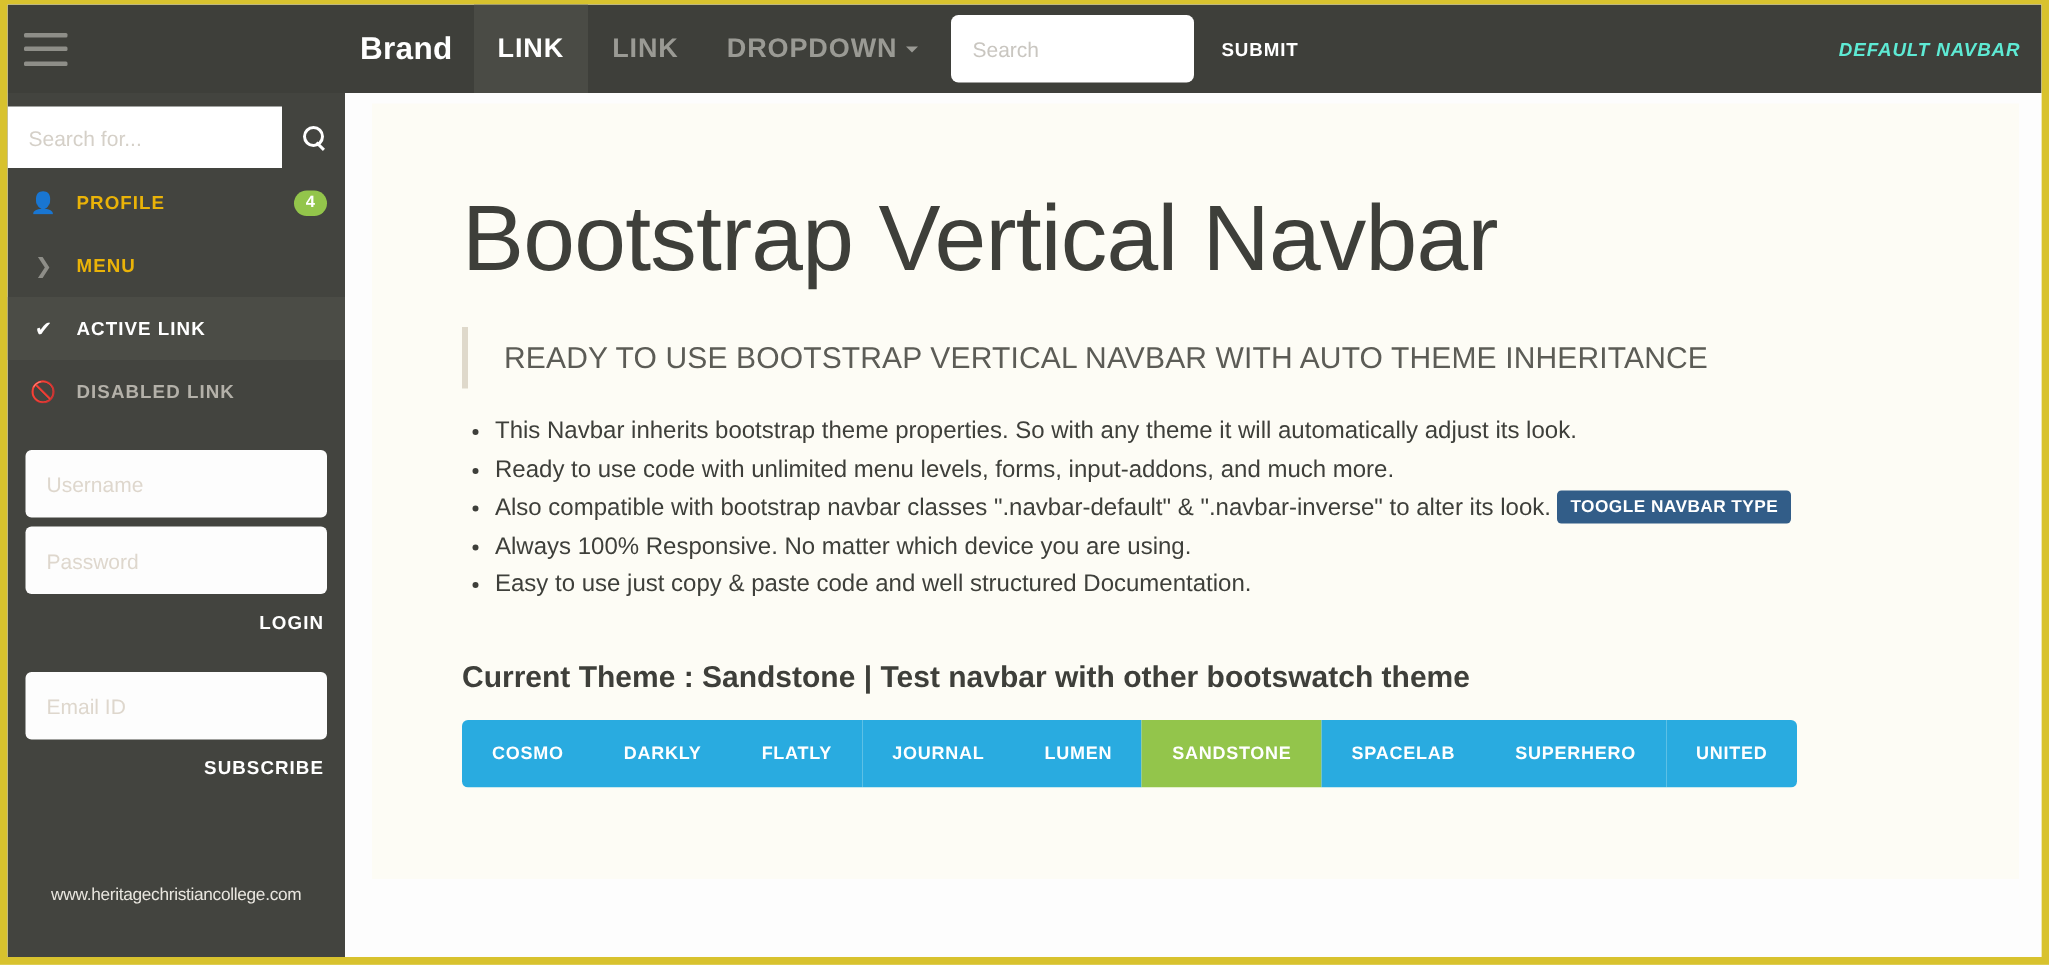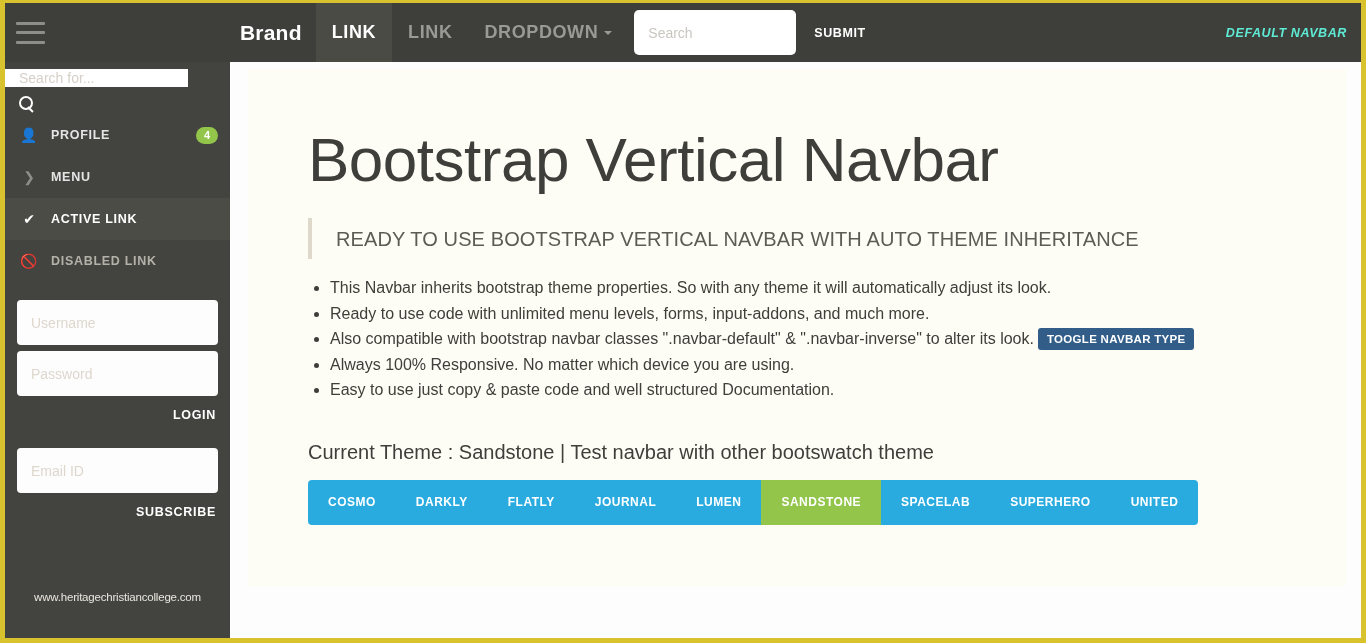--- a/index.html
+++ b/index.html
@@ -78,22 +78,22 @@
   }
 
   
   .sidebar {
     position: absolute; top: 59px; left: 0;
     width: 225px; height: 579px;
     background: #43443f;
     overflow: hidden;
   }
   .side-search-row {
-    display: flex; align-items: flex-start;
-    height: 52px; padding: 0 0 0 0; flex-direction: column;
+    display: flex; align-items: center;
+    height: 52px; padding: 0 0 0 0;
   }
   .side-search {
     width: 183px; height: 41px; border: none;
     background: #ffffff; padding: 0 14px; font-size: 14px;
     color: #555; font-family: "Liberation Sans", sans-serif;
     margin-top: 7px;
   }
   .side-search::placeholder { color: #d5d0c8; }
   .side-search-btn {
     background: none; border: none; cursor: pointer;
@@ -115,21 +115,21 @@
     display: flex; align-items: center;
     height: 42px; padding: 0 12px 0 10px;
     cursor: pointer; position: relative;
   }
   .side-item .ico {
     width: 28px; flex: 0 0 28px; display: flex;
     align-items: center; justify-content: center;
     color: #8e8e88; font-size: 14px;
   }
   .side-item .lbl {
-    color: #e5e5e5; font-size: 12.5px; font-weight: bold;
+    color: #eab308; font-size: 12.5px; font-weight: bold;
     letter-spacing: 0.7px; text-transform: uppercase;
     flex: 1; padding-left: 8px;
   }
   .side-item.is-active { background: #4b4c46; }
   .side-item.is-active .ico, .side-item.is-active .lbl { color: #ffffff; }
   .side-item.is-disabled .ico, .side-item.is-disabled .lbl { color: #b4b1a9; }
   .badge {
     background: #93c54b; color: #ffffff;
     font-size: 11px; font-weight: bold;
     border-radius: 9px; padding: 2px 8px; line-height: 13px;
@@ -187,21 +187,21 @@
   }
   .toggle-btn {
     display: inline-block; background: #325d88; color: #ffffff;
     font-size: 11.5px; font-weight: bold; letter-spacing: 0.3px;
     text-transform: uppercase; padding: 5px 9px; border: none;
     border-radius: 3px; cursor: pointer; vertical-align: middle;
     margin-left: 4px; position: relative; top: -1px;
     font-family: "Liberation Sans", sans-serif;
   }
   .current-theme {
-    margin-top: 38px; font-size: 20px; color: #3e3f3a; font-weight: normal;
+    margin-top: 38px; font-size: 20px; color: #3e3f3a; font-weight: bold;
   }
   .theme-group {
     margin-top: 16px; display: inline-flex;
     border-radius: 4px; overflow: hidden;
   }
   .theme-btn {
     background: #29abe0; color: #ffffff;
     border: none; cursor: pointer;
     font-size: 12px; font-weight: bold; letter-spacing: 0.5px;
     text-transform: uppercase; padding: 13px 20px; height: 45px;

